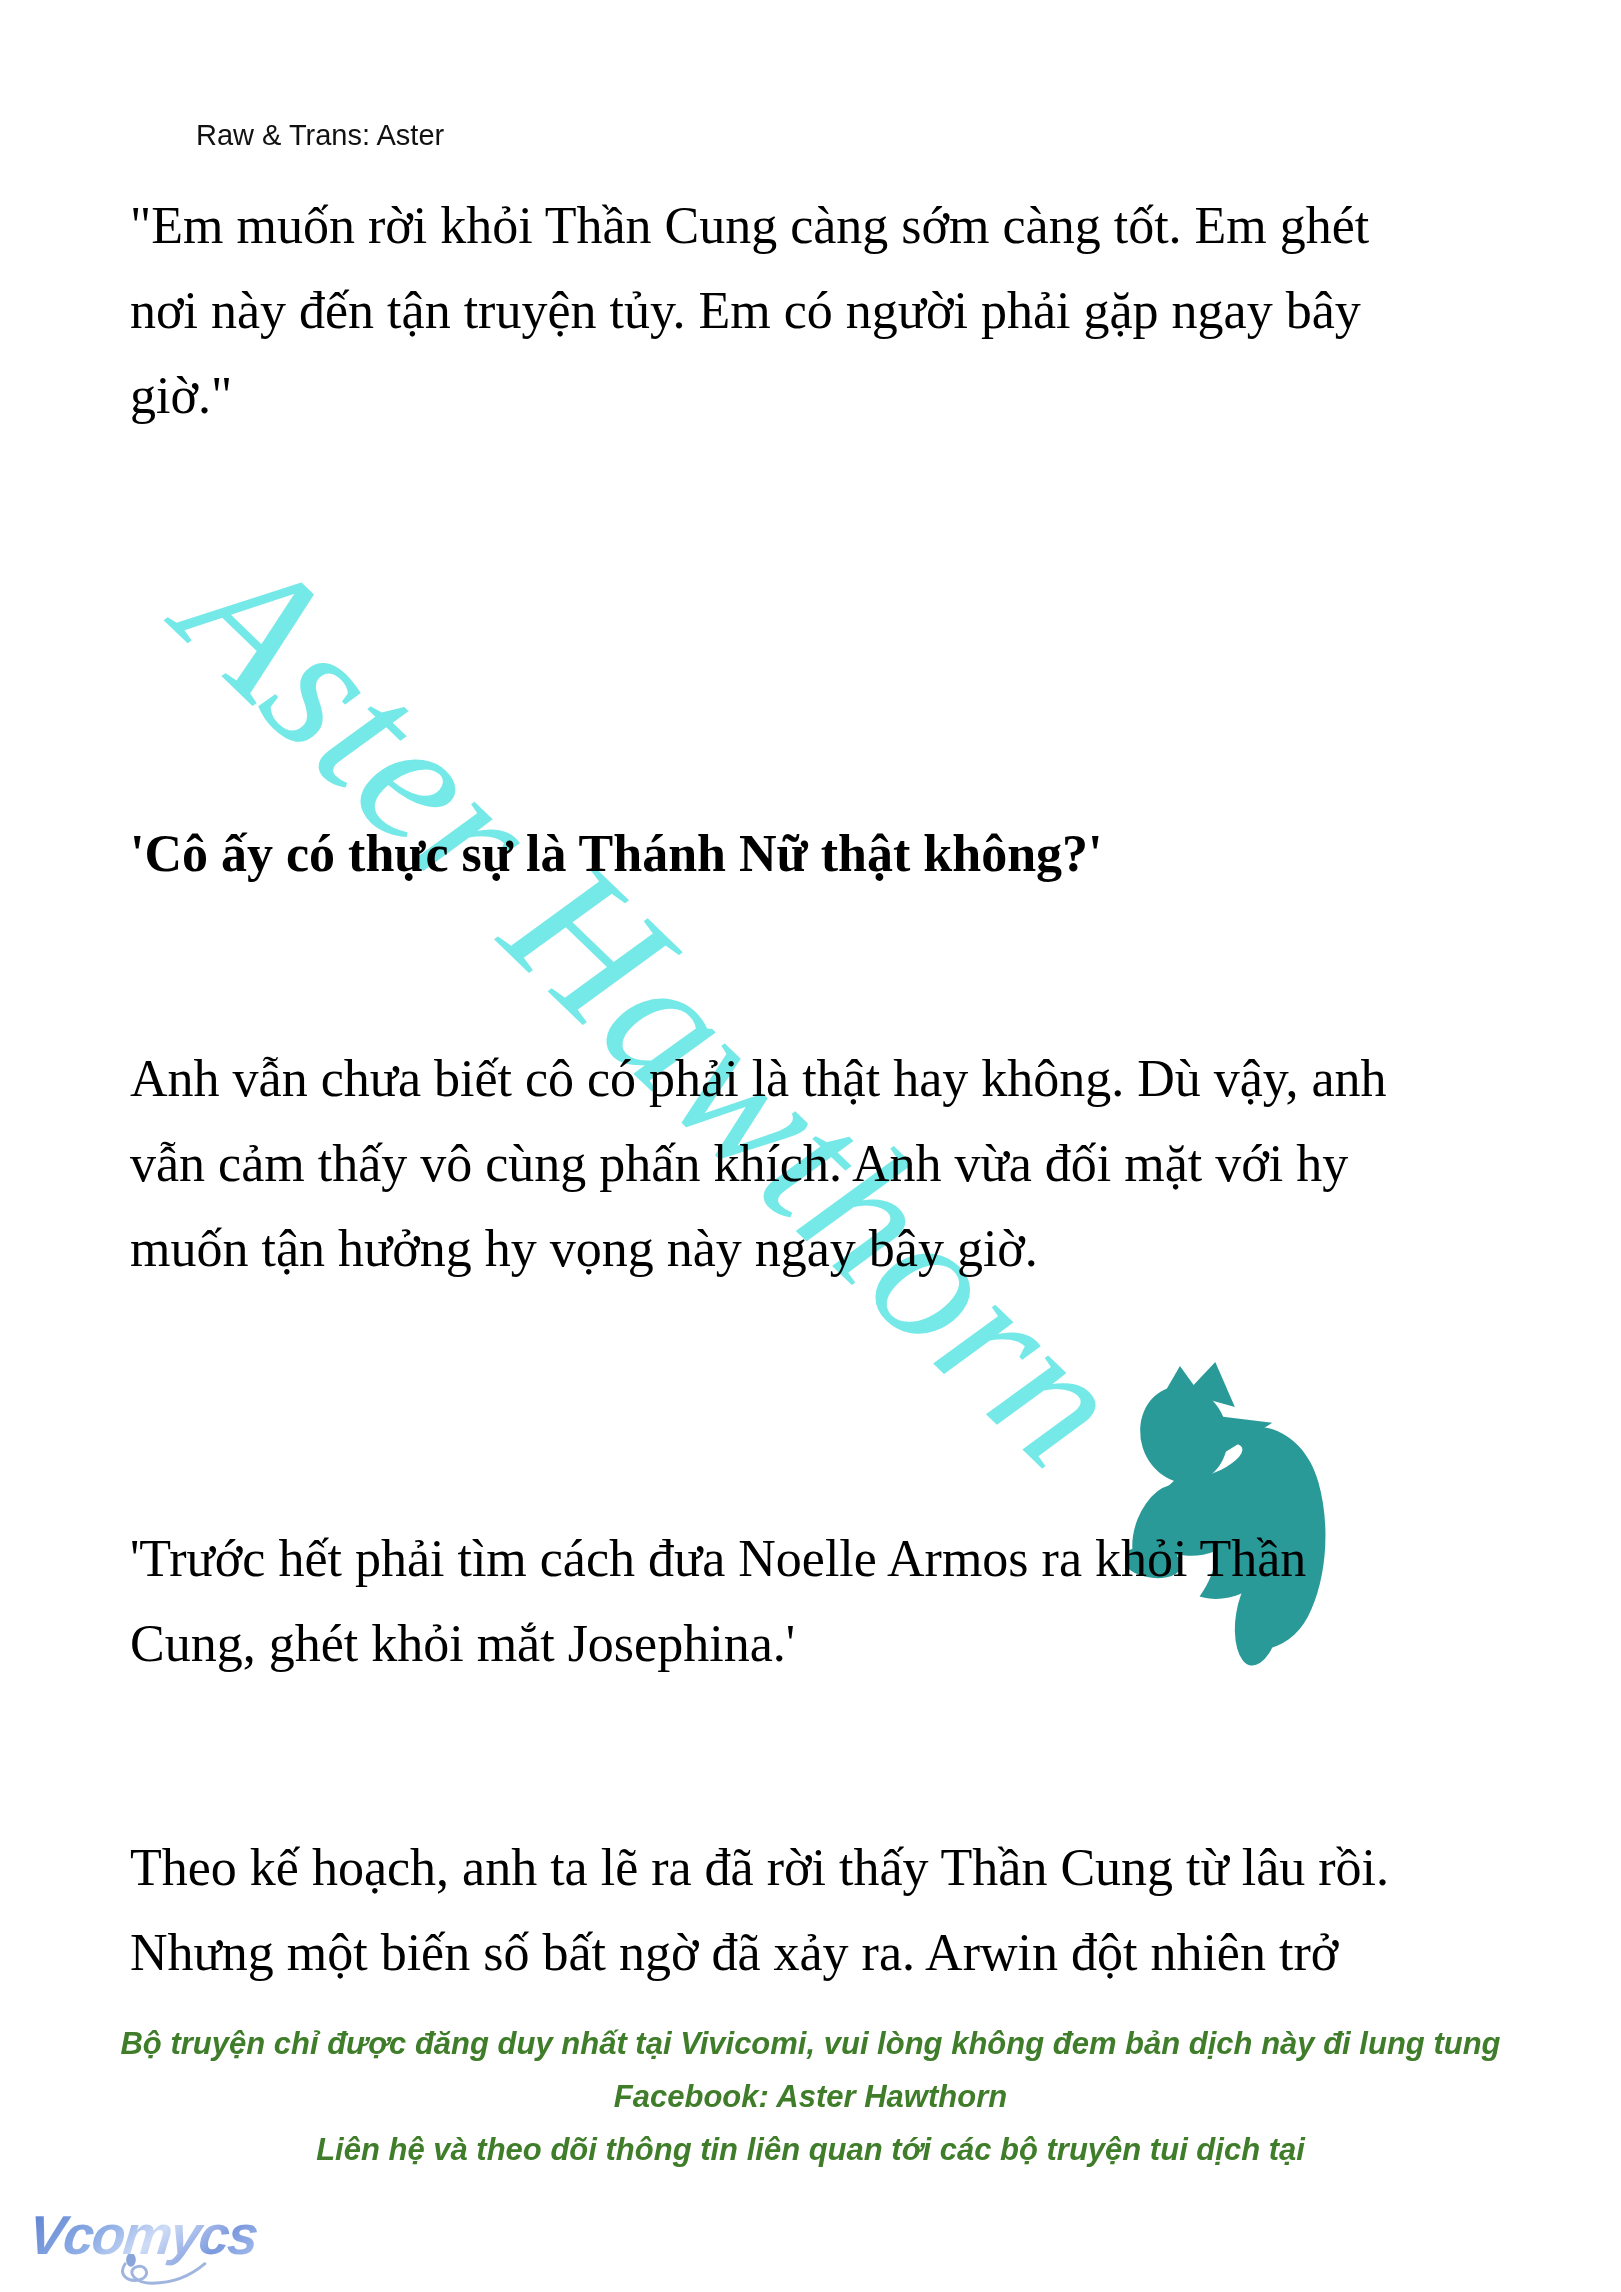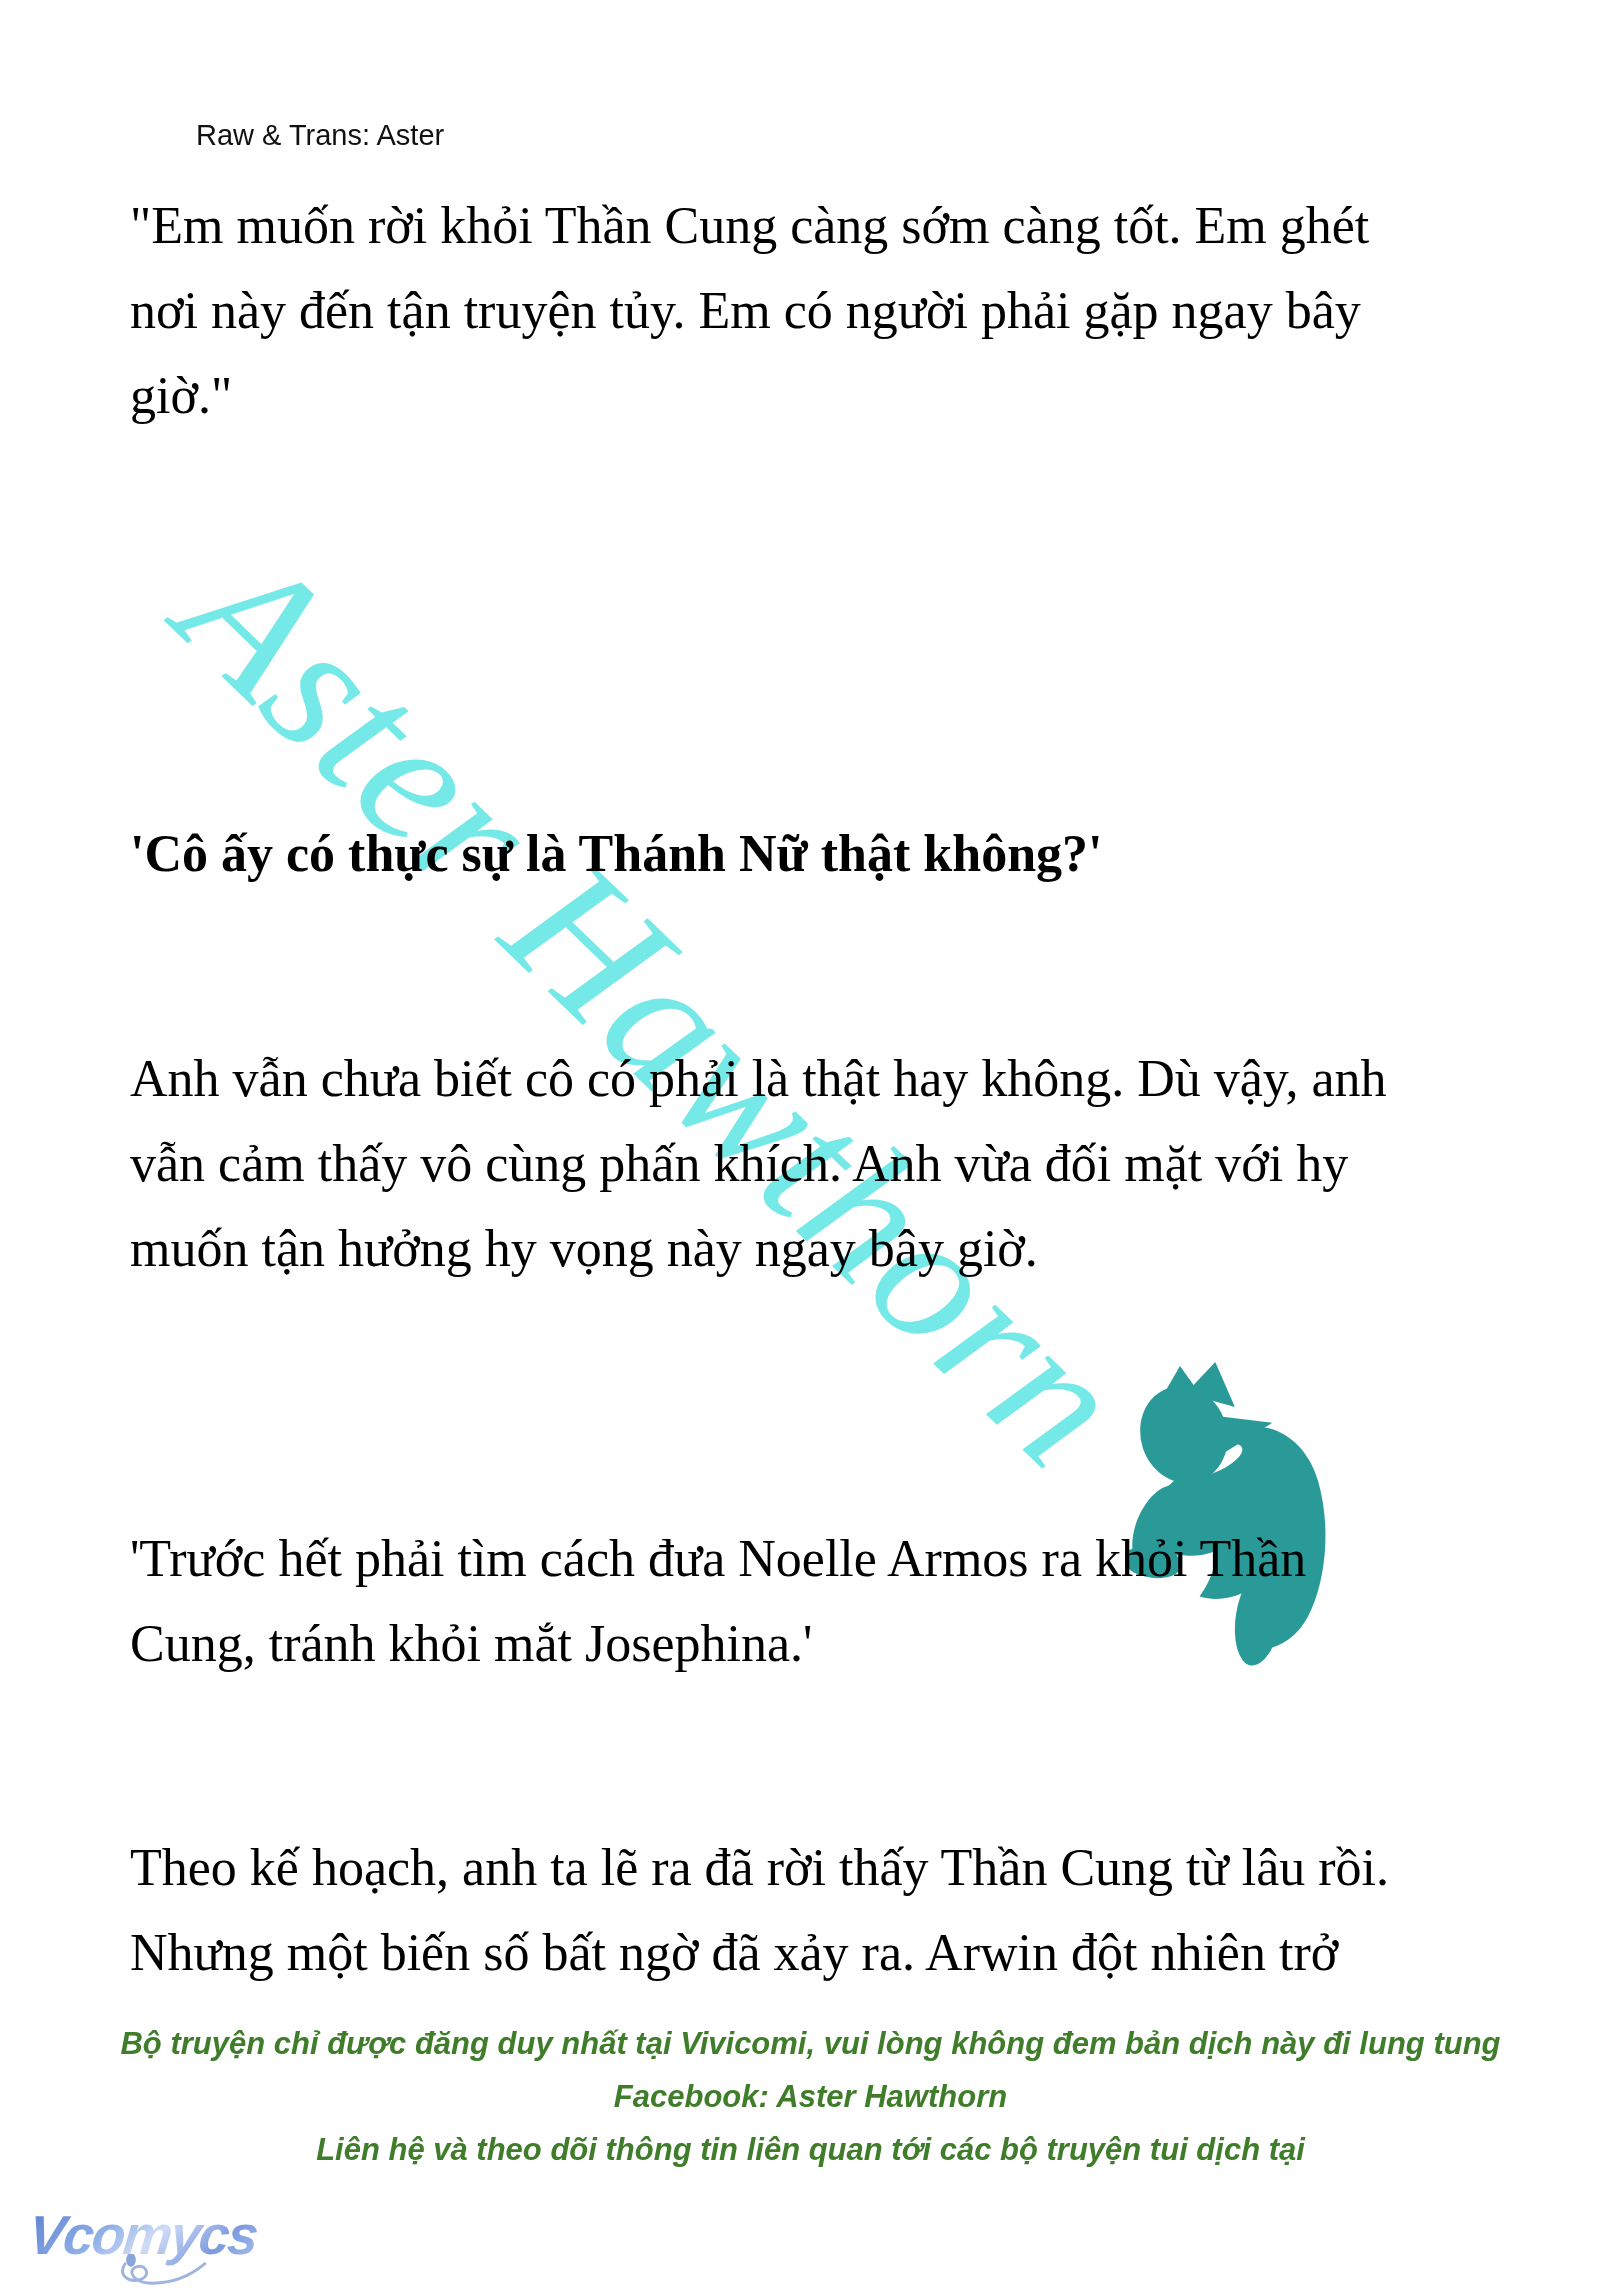--- a/index.html
+++ b/index.html
@@ -140,21 +140,21 @@
   </div>
 
   <div class="paragraph p4">
     <div class="line">Anh vẫn chưa biết cô có phải là thật hay không. Dù vậy, anh</div>
     <div class="line">vẫn cảm thấy vô cùng phấn khích. Anh vừa đối mặt với hy</div>
     <div class="line">muốn tận hưởng hy vọng này ngay bây giờ.</div>
   </div>
 
   <div class="paragraph p5">
     <div class="line">'Trước hết phải tìm cách đưa Noelle Armos ra khỏi Thần</div>
-    <div class="line">Cung, tránh khỏi mắt Josephina.'</div>
+    <div class="line">Cung, ghét khỏi mắt Josephina.'</div>
   </div>
 
   <div class="paragraph p6">
     <div class="line">Theo kế hoạch, anh ta lẽ ra đã rời thấy Thần Cung từ lâu rồi.</div>
     <div class="line">Nhưng một biến số bất ngờ đã xảy ra. Arwin đột nhiên trở</div>
   </div>
 
   <div class="footer">
     <div class="fline">Bộ truyện chỉ được đăng duy nhất tại Vivicomi, vui lòng không đem bản dịch này đi lung tung</div>
     <div class="fline">Facebook: Aster Hawthorn</div>

